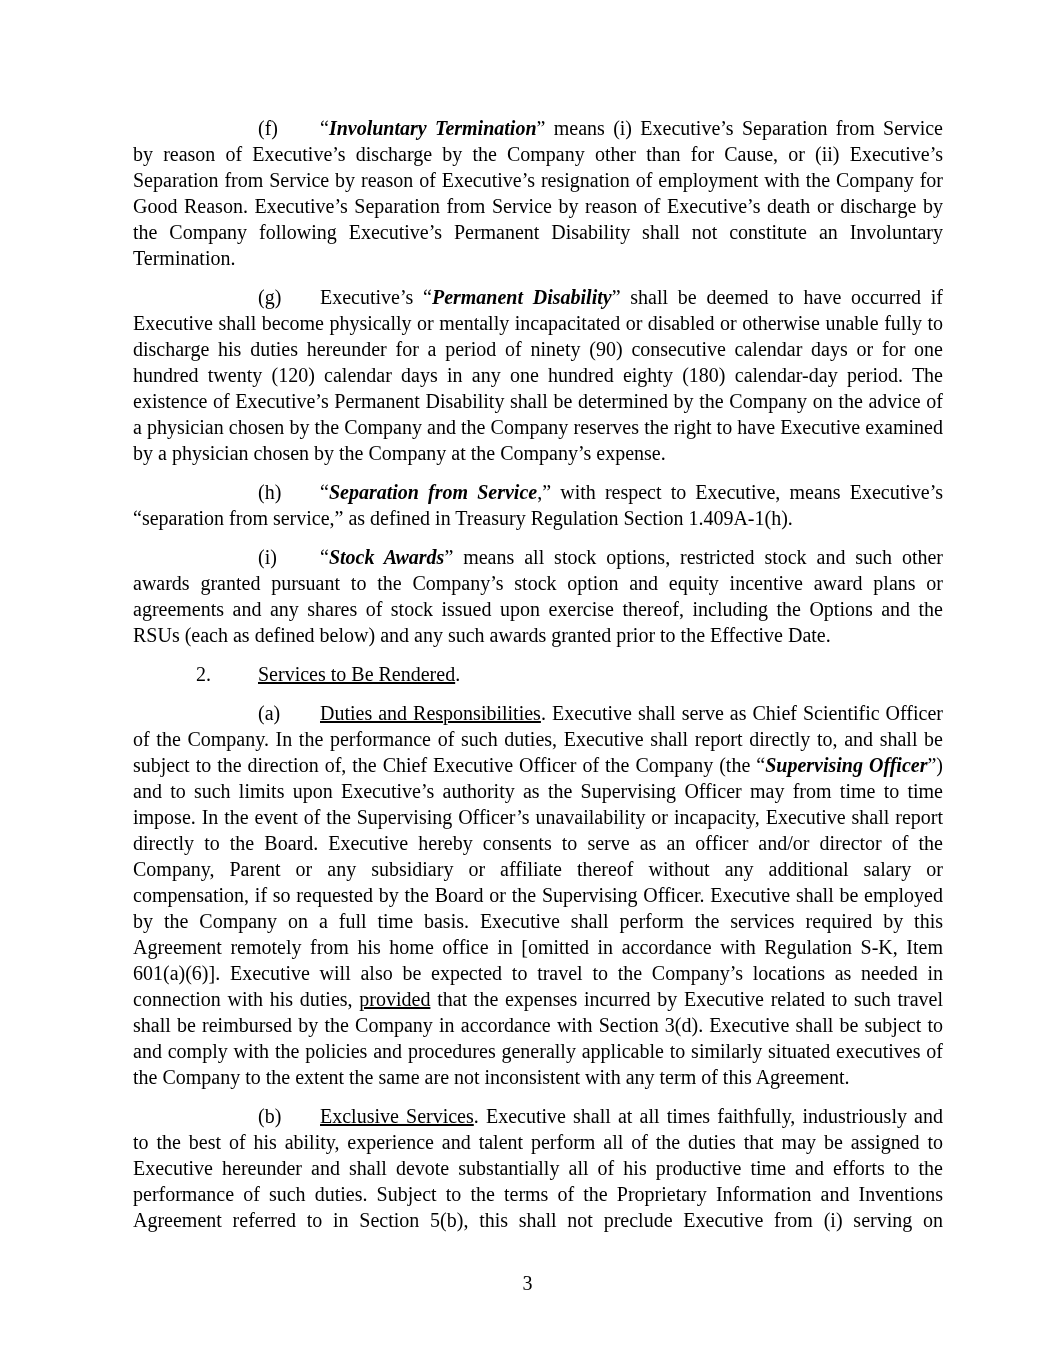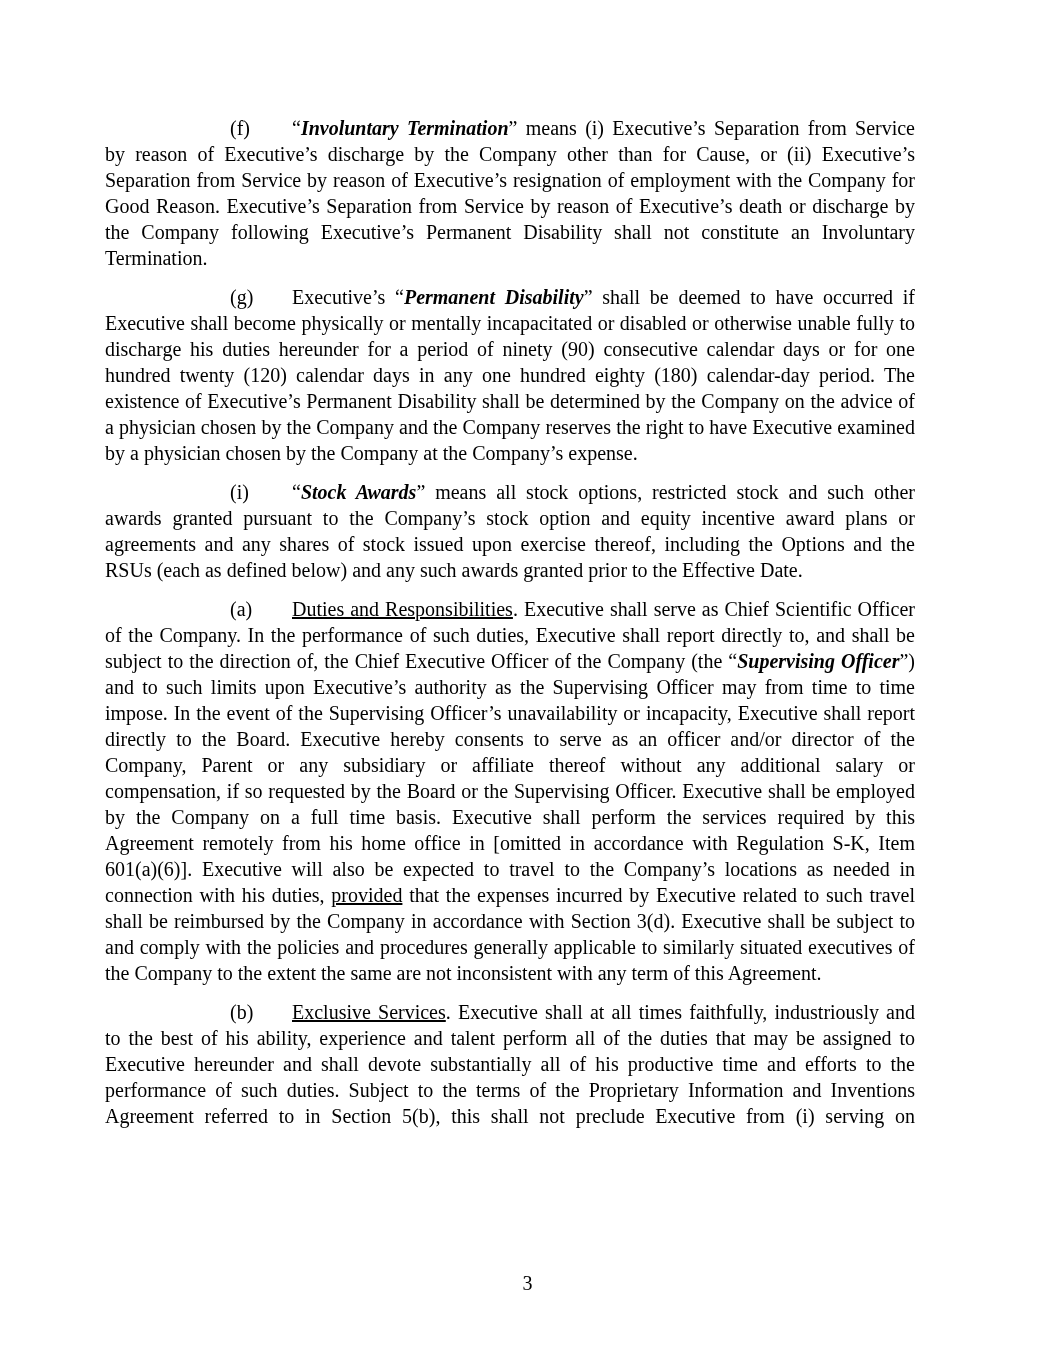--- a/index.html
+++ b/index.html
@@ -14,21 +14,21 @@
     background: #ffffff;
     overflow: hidden;
     font-family: "Liberation Serif", "DejaVu Serif", serif;
     font-size: 20px;
     line-height: 26px;
     color: #000000;
   }
   .content {
     position: absolute;
     top: 115px;
-    left: 105px;
+    left: 133px;
     width: 810px;
   }
   .para {
     margin: 0 0 13px 0;
     text-align: justify;
   }
   .para.cont {
     text-align-last: justify;
     font-family: Liberation Serif, serif;
   }
@@ -51,23 +51,25 @@
 </head>
 <body>
 
 <div class="page">
   <div class="content">
 
     <p class="para"><span class="tab125"></span><span class="lbl62">(f)</span><span>“</span><span class="term">Involuntary Termination</span><span>” means (i) Executive’s Separation from Service by reason of Executive’s discharge by the Company other than for Cause, or (ii) Executive’s Separation from Service by reason of Executive’s resignation of employment with the Company for Good Reason. Executive’s Separation from Service by reason of Executive’s death or discharge by the Company following Executive’s Permanent Disability shall not constitute an Involuntary Termination.</span></p>
 
     <p class="para"><span class="tab125"></span><span class="lbl62">(g)</span><span>Executive’s “</span><span class="term">Permanent Disability</span><span>” shall be deemed to have occurred if Executive shall become physically or mentally incapacitated or disabled or otherwise unable fully to discharge his duties hereunder for a period of ninety (90) consecutive calendar days or for one hundred twenty (120) calendar days in any one hundred eighty (180) calendar-day period. The existence of Executive’s Permanent Disability shall be determined by the Company on the advice of a physician chosen by the Company and the Company reserves the right to have Executive examined by a physician chosen by the Company at the Company’s expense.</span></p>
 
+    <p class="para"><span class="tab125"></span><span class="lbl62">(h)</span><span>“</span><span class="term">Separation from Service</span><span>,” with respect to Executive, means Executive’s “separation from service,” as defined in Treasury Regulation Section 1.409A-1(h).</span></p>
 
     <p class="para"><span class="tab125"></span><span class="lbl62">(i)</span><span>“</span><span class="term">Stock Awards</span><span>” means all stock options, restricted stock and such other awards granted pursuant to the Company’s stock option and equity incentive award plans or agreements and any shares of stock issued upon exercise thereof, including the Options and the RSUs (each as defined below) and any such awards granted prior to the Effective Date.</span></p>
 
+    <p class="para"><span class="tab63"></span><span class="lbl62">2.</span><span class="u">Services to Be Rendered</span><span>.</span></p>
 
     <p class="para"><span class="tab125"></span><span class="lbl62">(a)</span><span class="u">Duties and Responsibilities</span><span>. Executive shall serve as Chief Scientific Officer of the Company. In the performance of such duties, Executive shall report directly to, and shall be subject to the direction of, the Chief Executive Officer of the Company (the “</span><span class="term">Supervising Officer</span><span>”) and to such limits upon Executive’s authority as the Supervising Officer may from time to time impose. In the event of the Supervising Officer’s unavailability or incapacity, Executive shall report directly to the Board. Executive hereby consents to serve as an officer and/or director of the Company, Parent or any subsidiary or affiliate thereof without any additional salary or compensation, if so requested by the Board or the Supervising Officer. Executive shall be employed by the Company on a full time basis. Executive shall perform the services required by this Agreement remotely from his home office in [omitted in accordance with Regulation S-K, Item 601(a)(6)]. Executive will also be expected to travel to the Company’s locations as needed in connection with his duties, </span><span class="u">provided</span><span> that the expenses incurred by Executive related to such travel shall be reimbursed by the Company in accordance with Section 3(d). Executive shall be subject to and comply with the policies and procedures generally applicable to similarly situated executives of the Company to the extent the same are not inconsistent with any term of this Agreement.</span></p>
 
     <p class="para cont"><span class="tab125"></span><span class="lbl62">(b)</span><span class="u">Exclusive Services</span><span>. Executive shall at all times faithfully, industriously and to the best of his ability, experience and talent perform all of the duties that may be assigned to Executive hereunder and shall devote substantially all of his productive time and efforts to the performance of such duties. Subject to the terms of the Proprietary Information and Inventions Agreement referred to in Section 5(b), this shall not preclude Executive from (i) serving on</span></p>
 
   </div>
 
   <div class="footer">3</div>
 </div>
 

